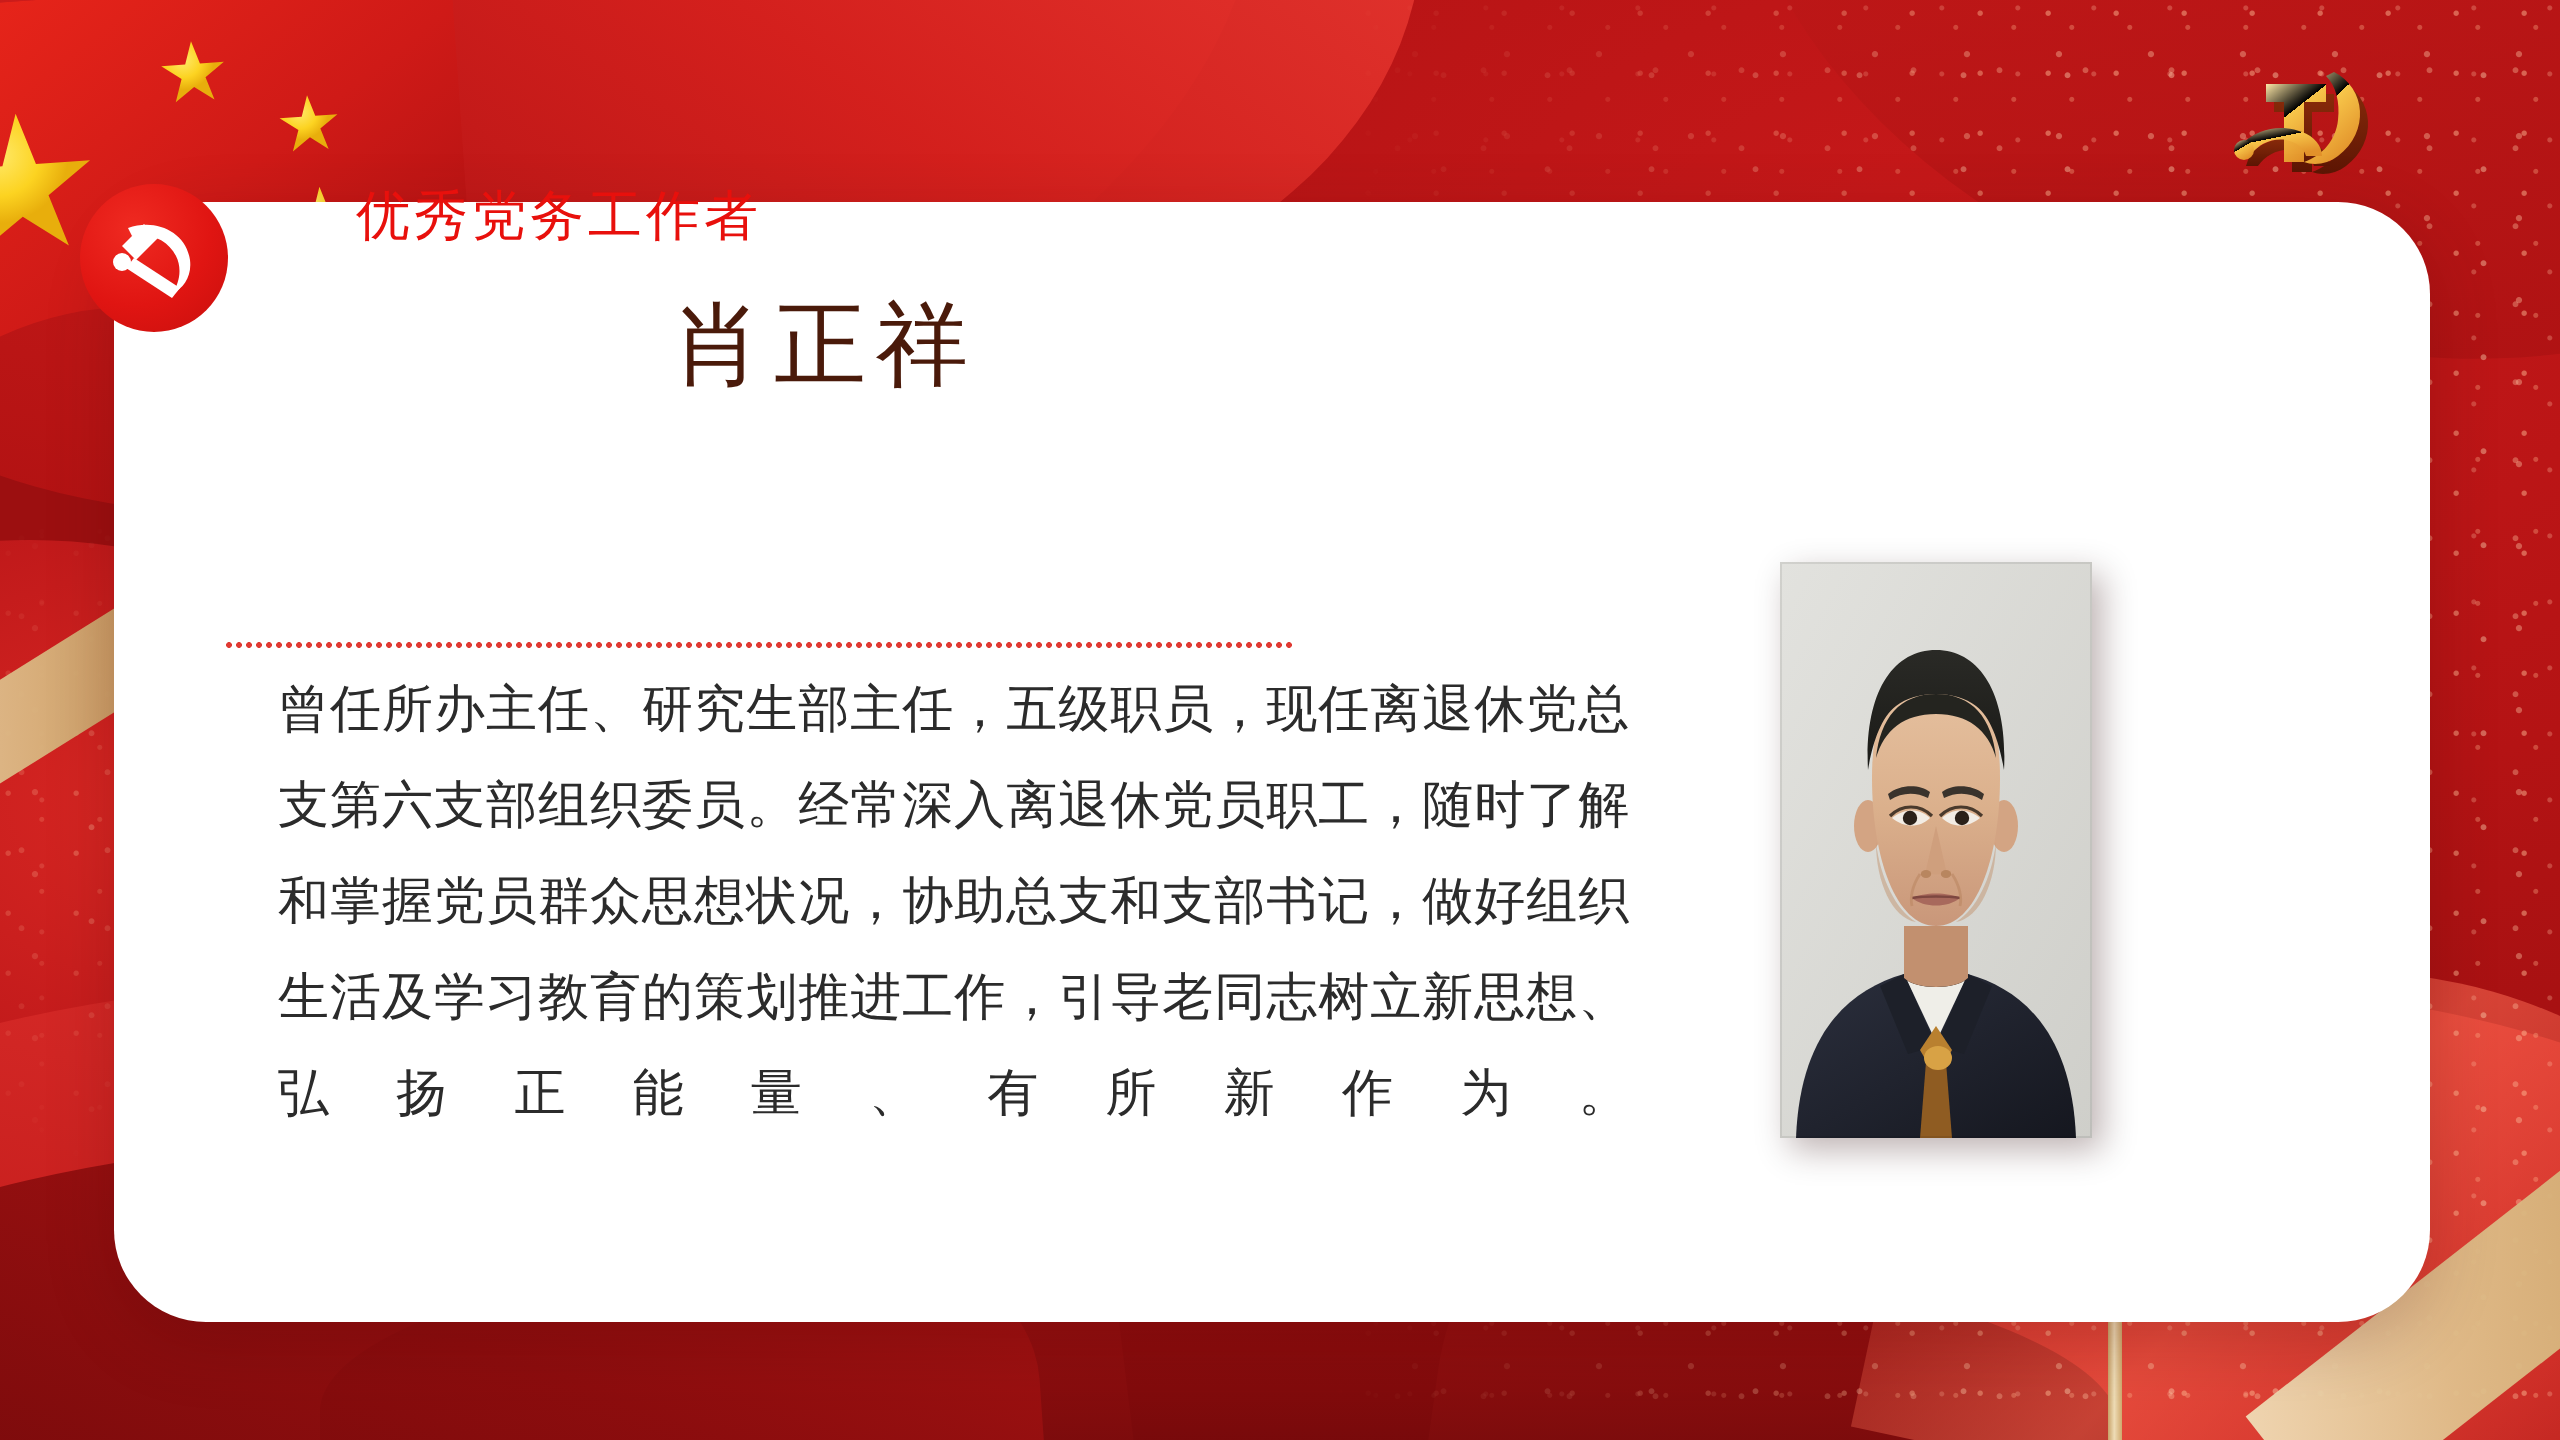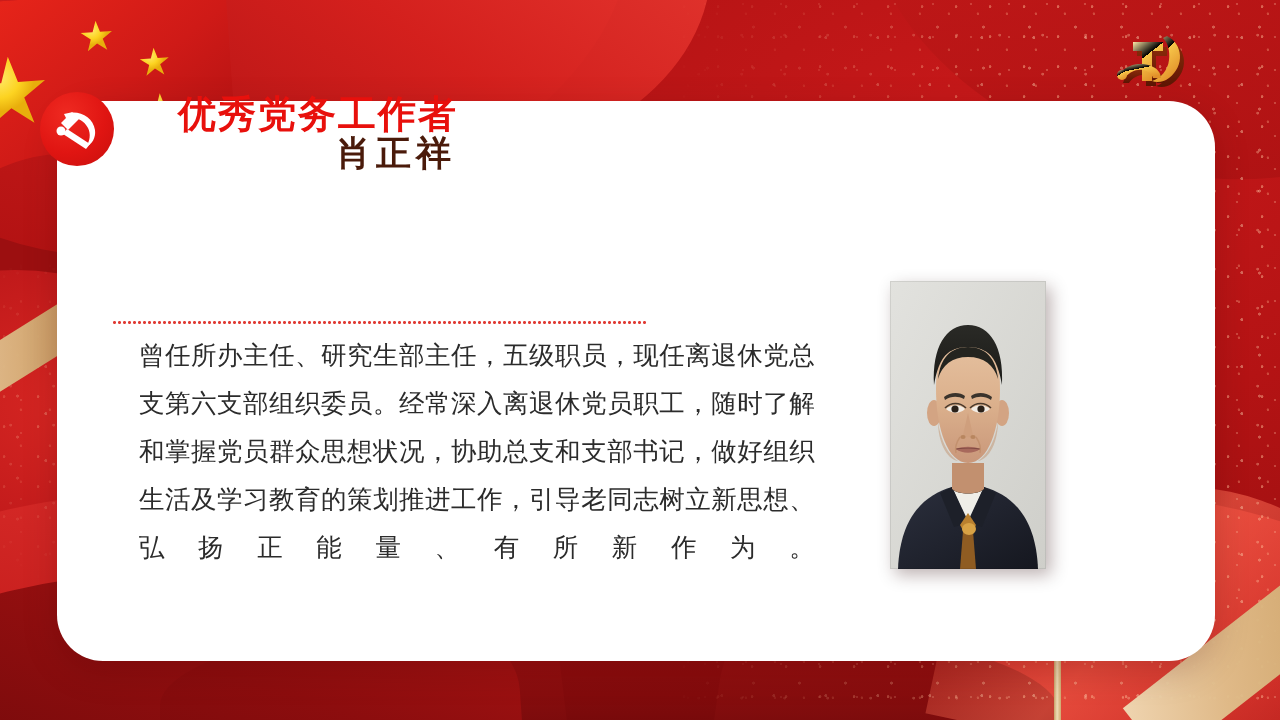--- a/index.html
+++ b/index.html
@@ -167,33 +167,33 @@
     width: 74px; height: 74px;
     border-radius: 50%;
     background: radial-gradient(circle at 36% 30%, #ef2a21 0%, #e01512 55%, #c80f0d 100%);
   }
   .emblem-badge svg { position: absolute; left: 11px; top: 11px; }
 
   .title-main {
     position: absolute;
     left: 138px; top: 3px;
     font-family: "Liberation Serif", "DejaVu Serif", serif;
-    font-weight: bold;
-    font-size: 38px;
+    font-weight: normal;
+    font-size: 27px;
     letter-spacing: 2px;
     color: #e8100c;
     white-space: nowrap;
     line-height: 1;
   }
   .title-name {
     position: absolute;
-    left: 296px; top: 44px;
+    left: 296px; top: 58px;
     font-family: "Liberation Serif", "DejaVu Serif", serif;
-    font-weight: bold;
-    font-size: 35px;
+    font-weight: normal;
+    font-size: 46px;
     letter-spacing: 5px;
     color: #4a1a0a;
     white-space: nowrap;
     line-height: 1;
   }
 
   
   .divider {
     position: absolute;
     left: 112px; top: 321px;

